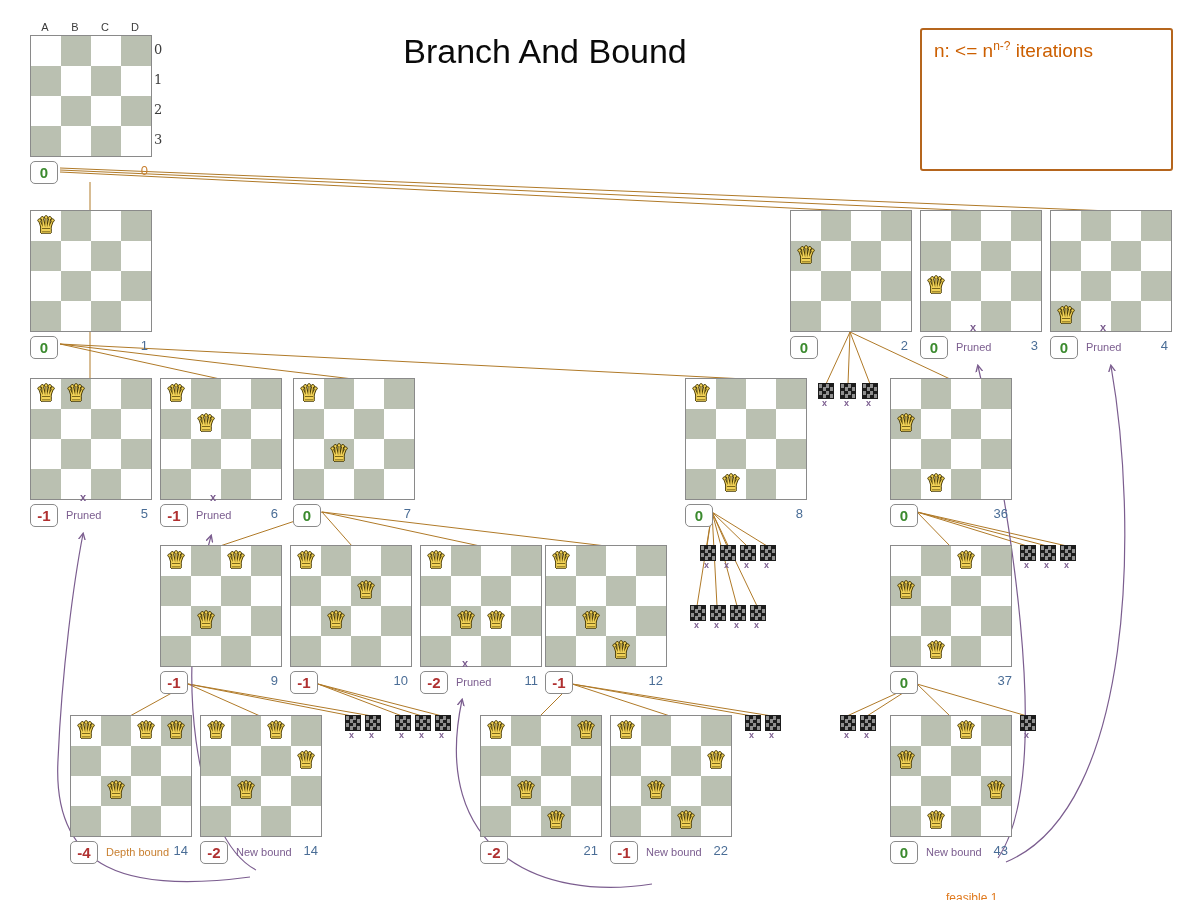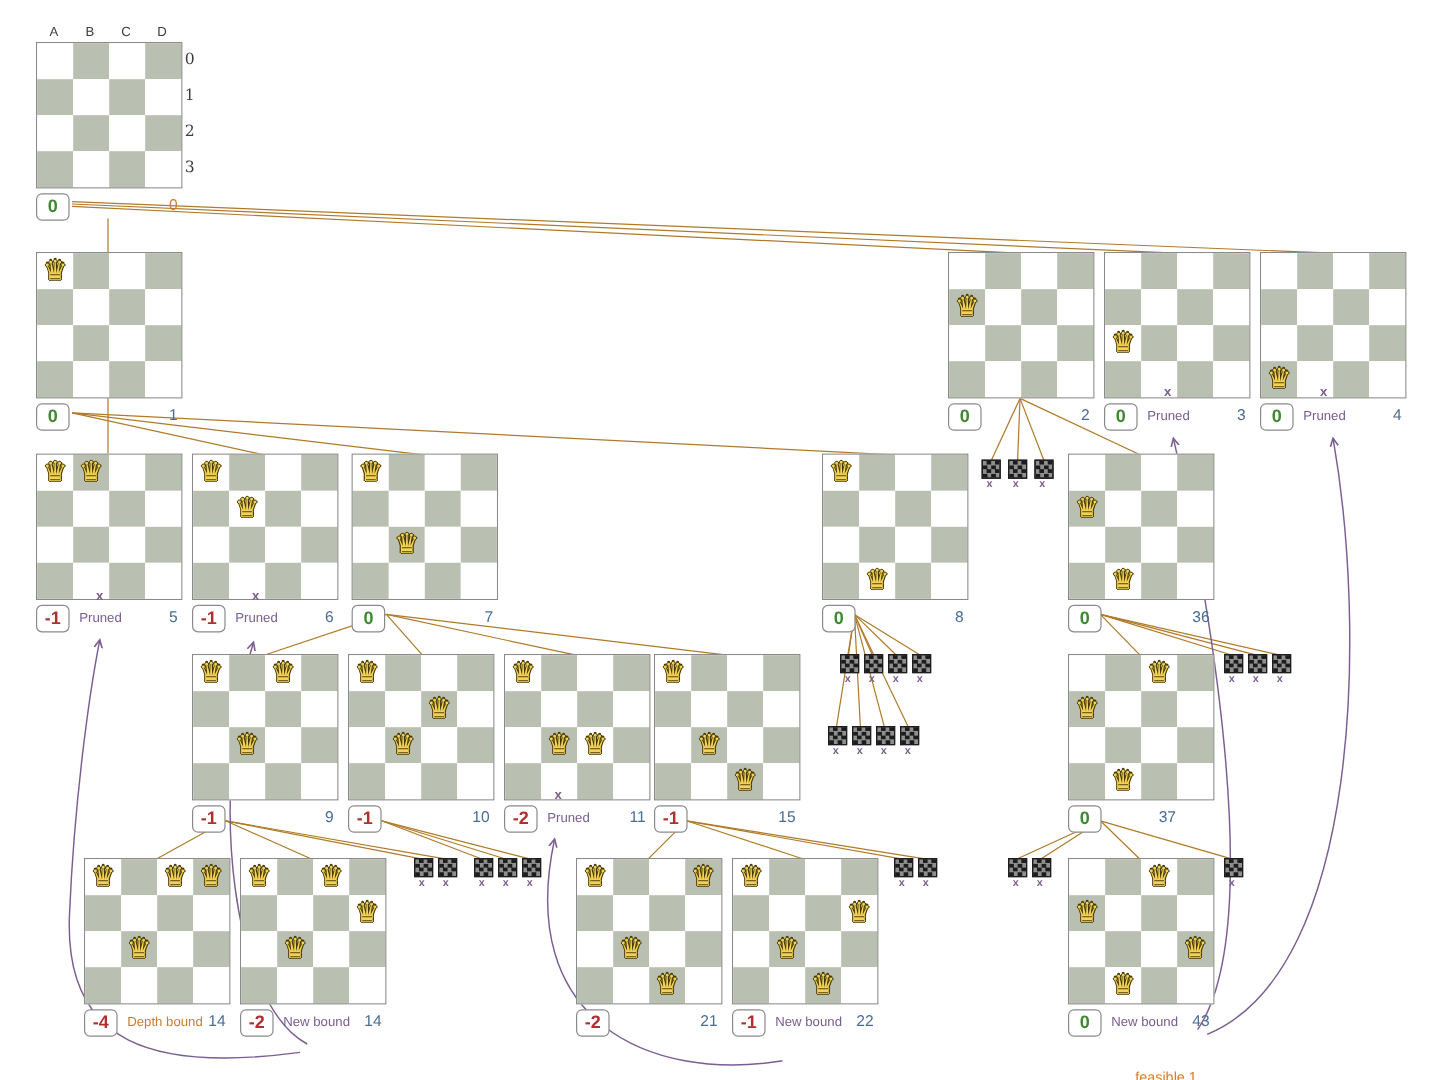--- a/index.html
+++ b/index.html
@@ -99,22 +99,24 @@
     <g stroke="#7b5d8f" stroke-width="1.2" fill="none">
       <path d="M250,877 C130,893 52,872 58,760 C62,668 74,580 83,534" marker-end="url(#ah)"></path>
       <path d="M256,870 C195,838 172,668 211,536" marker-end="url(#ah)"></path>
       <path d="M652,884 C540,902 430,850 462,700" marker-end="url(#ah)"></path>
       <path d="M998,858 C1058,770 1004,480 978,366" marker-end="url(#ah)"></path>
       <path d="M1006,862 C1136,808 1138,520 1111,366" marker-end="url(#ah)"></path>
     </g>
   </svg>
 
   <div class="title">
+    <div>Branch And Bound</div>
   </div>
 
+  <div class="note"><span>n: &lt;= n</span><sup>n-?</sup><span> iterations</span></div>
 
 <div class="board" style="left: 30px; top: 35px;">
       <div class="cell"></div>
       <div class="cell dark"></div>
       <div class="cell"></div>
       <div class="cell dark"></div>
       <div class="cell dark"></div>
       <div class="cell"></div>
       <div class="cell dark"></div>
       <div class="cell"></div>
@@ -425,21 +427,21 @@
       <div class="cell dark"></div>
       <div class="cell dark"></div>
       <div class="cell"></div>
       <div class="cell dark"></div>
       <div class="cell"></div>
       <span class="queen" style="left: 0px; top: 0px;">♛</span>
       <span class="queen" style="left: 30px; top: 60px;">♛</span>
       <span class="queen" style="left: 60px; top: 90px;">♛</span>
     </div>
     <div class="score red" style="left: 545px; top: 671px;">-1</div>
-    <div class="nodeidx" style="left: 545px; top: 673px;">15</div>
+    <div class="nodeidx" style="left: 545px; top: 673px;">12</div>
     <div class="board" style="left: 890px; top: 545px;">
       <div class="cell"></div>
       <div class="cell dark"></div>
       <div class="cell"></div>
       <div class="cell dark"></div>
       <div class="cell dark"></div>
       <div class="cell"></div>
       <div class="cell dark"></div>
       <div class="cell"></div>
       <div class="cell"></div>
@@ -448,21 +450,21 @@
       <div class="cell dark"></div>
       <div class="cell dark"></div>
       <div class="cell"></div>
       <div class="cell dark"></div>
       <div class="cell"></div>
       <span class="queen" style="left: 0px; top: 30px;">♛</span>
       <span class="queen" style="left: 30px; top: 90px;">♛</span>
       <span class="queen" style="left: 60px; top: 0px;">♛</span>
     </div>
     <div class="score green" style="left: 890px; top: 671px;">0</div>
-    <div class="nodeidx" style="left: 862px; top: 673px;">37</div>
+    <div class="nodeidx" style="left: 894px; top: 673px;">37</div>
     <div class="board" style="left: 70px; top: 715px;">
       <div class="cell"></div>
       <div class="cell dark"></div>
       <div class="cell"></div>
       <div class="cell dark"></div>
       <div class="cell dark"></div>
       <div class="cell"></div>
       <div class="cell dark"></div>
       <div class="cell"></div>
       <div class="cell"></div>

